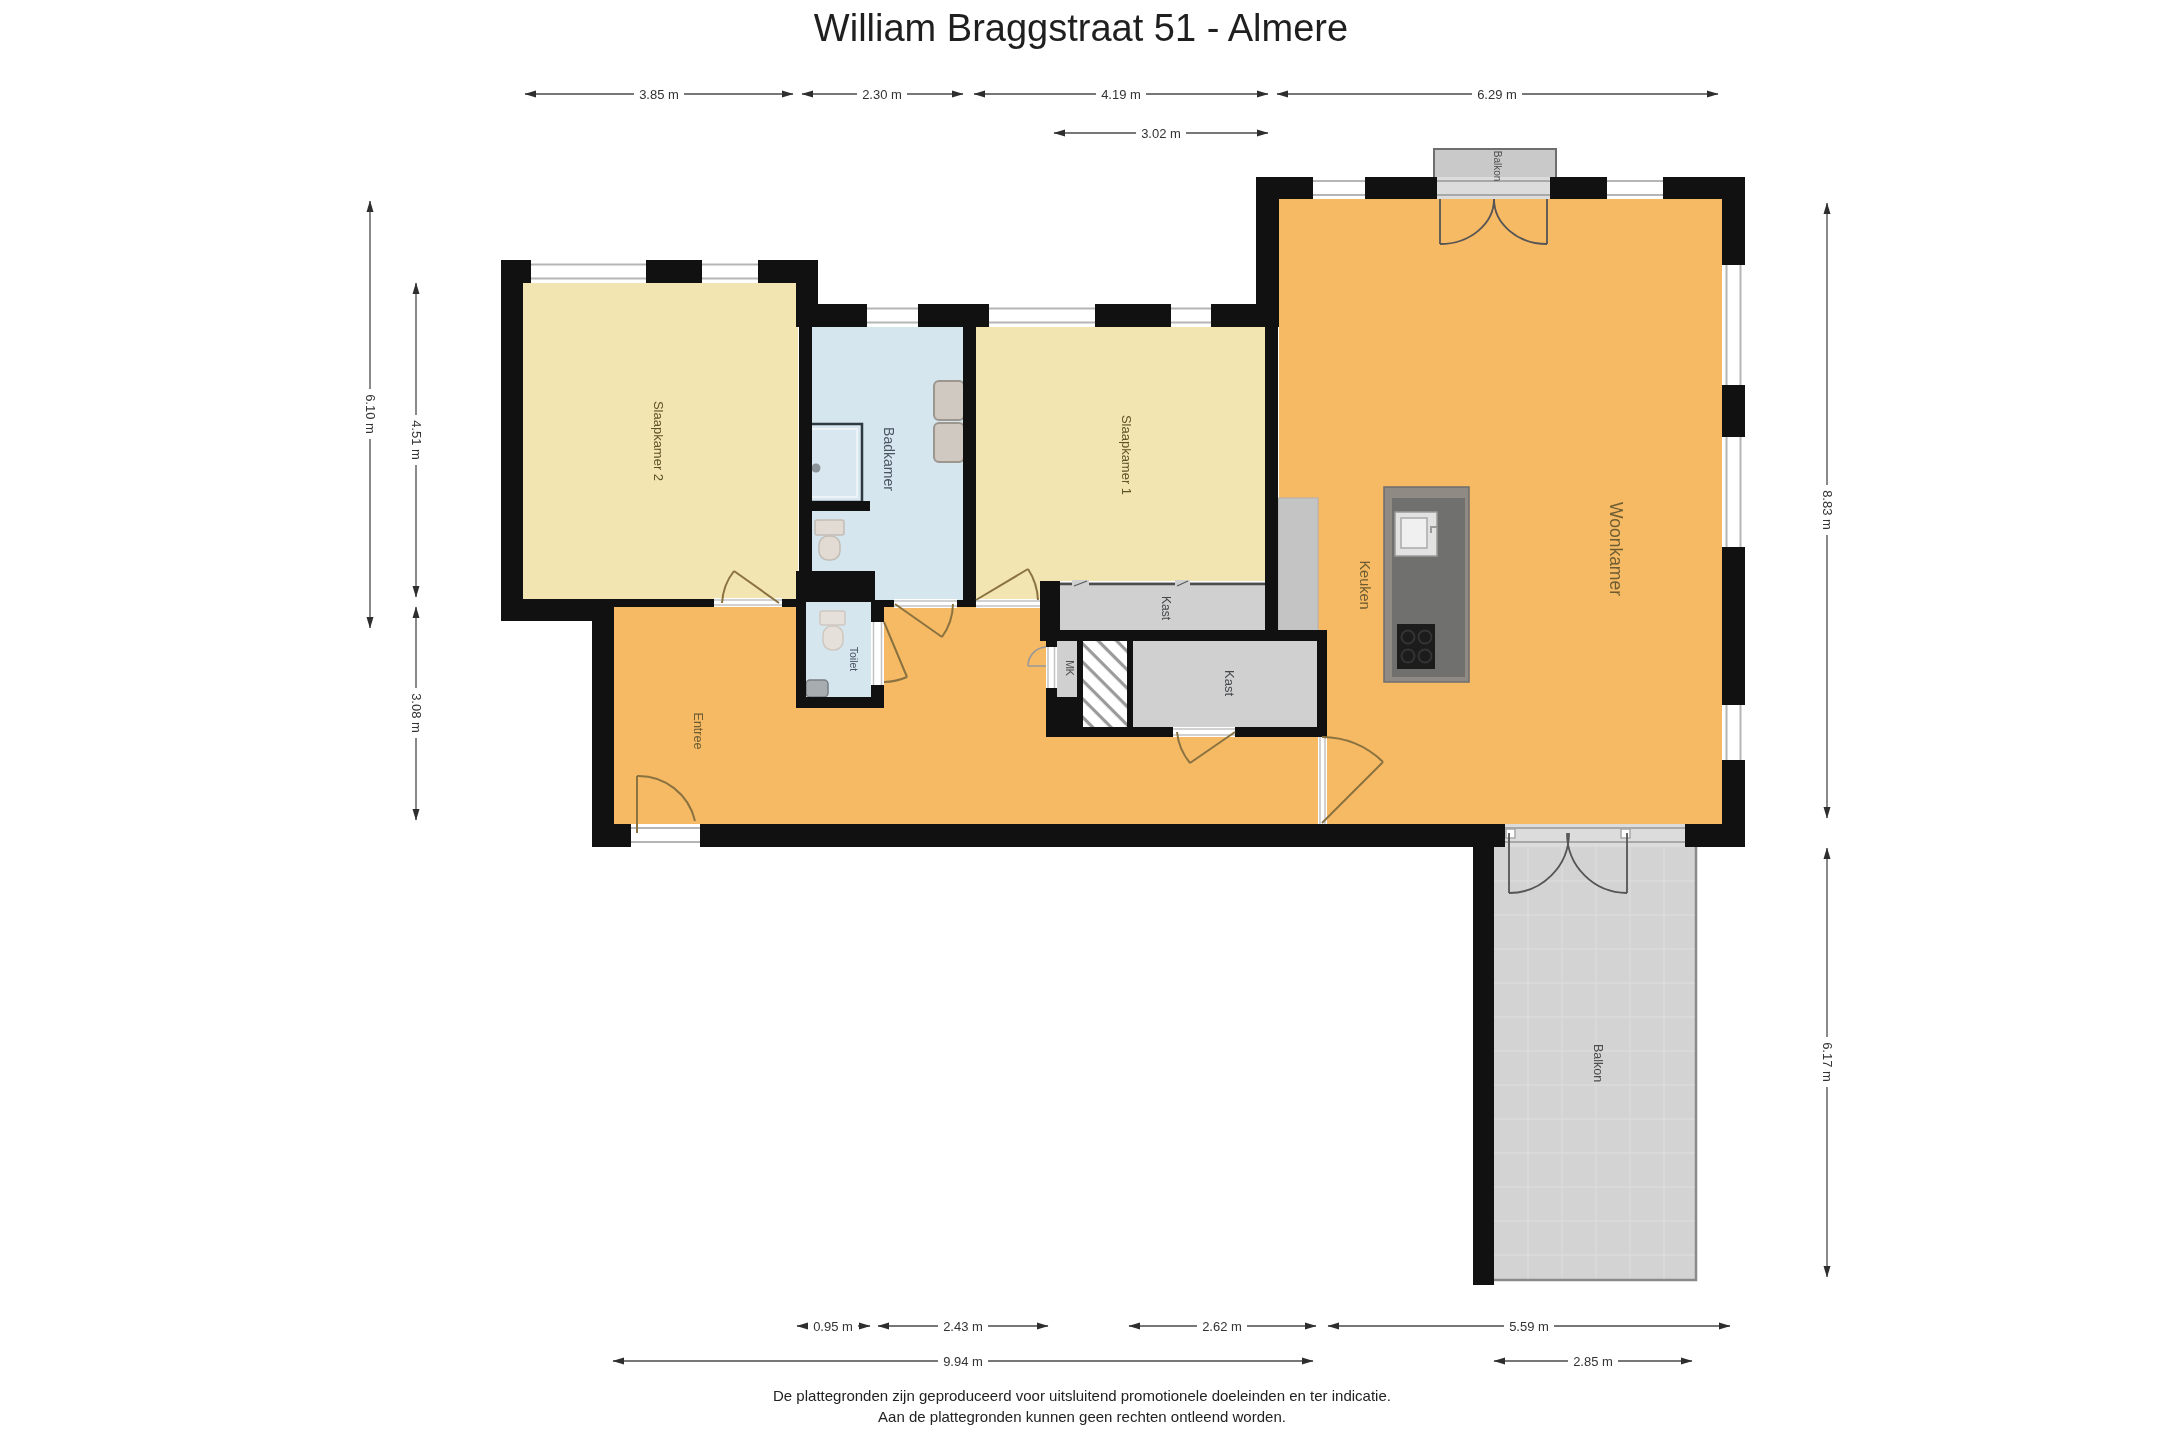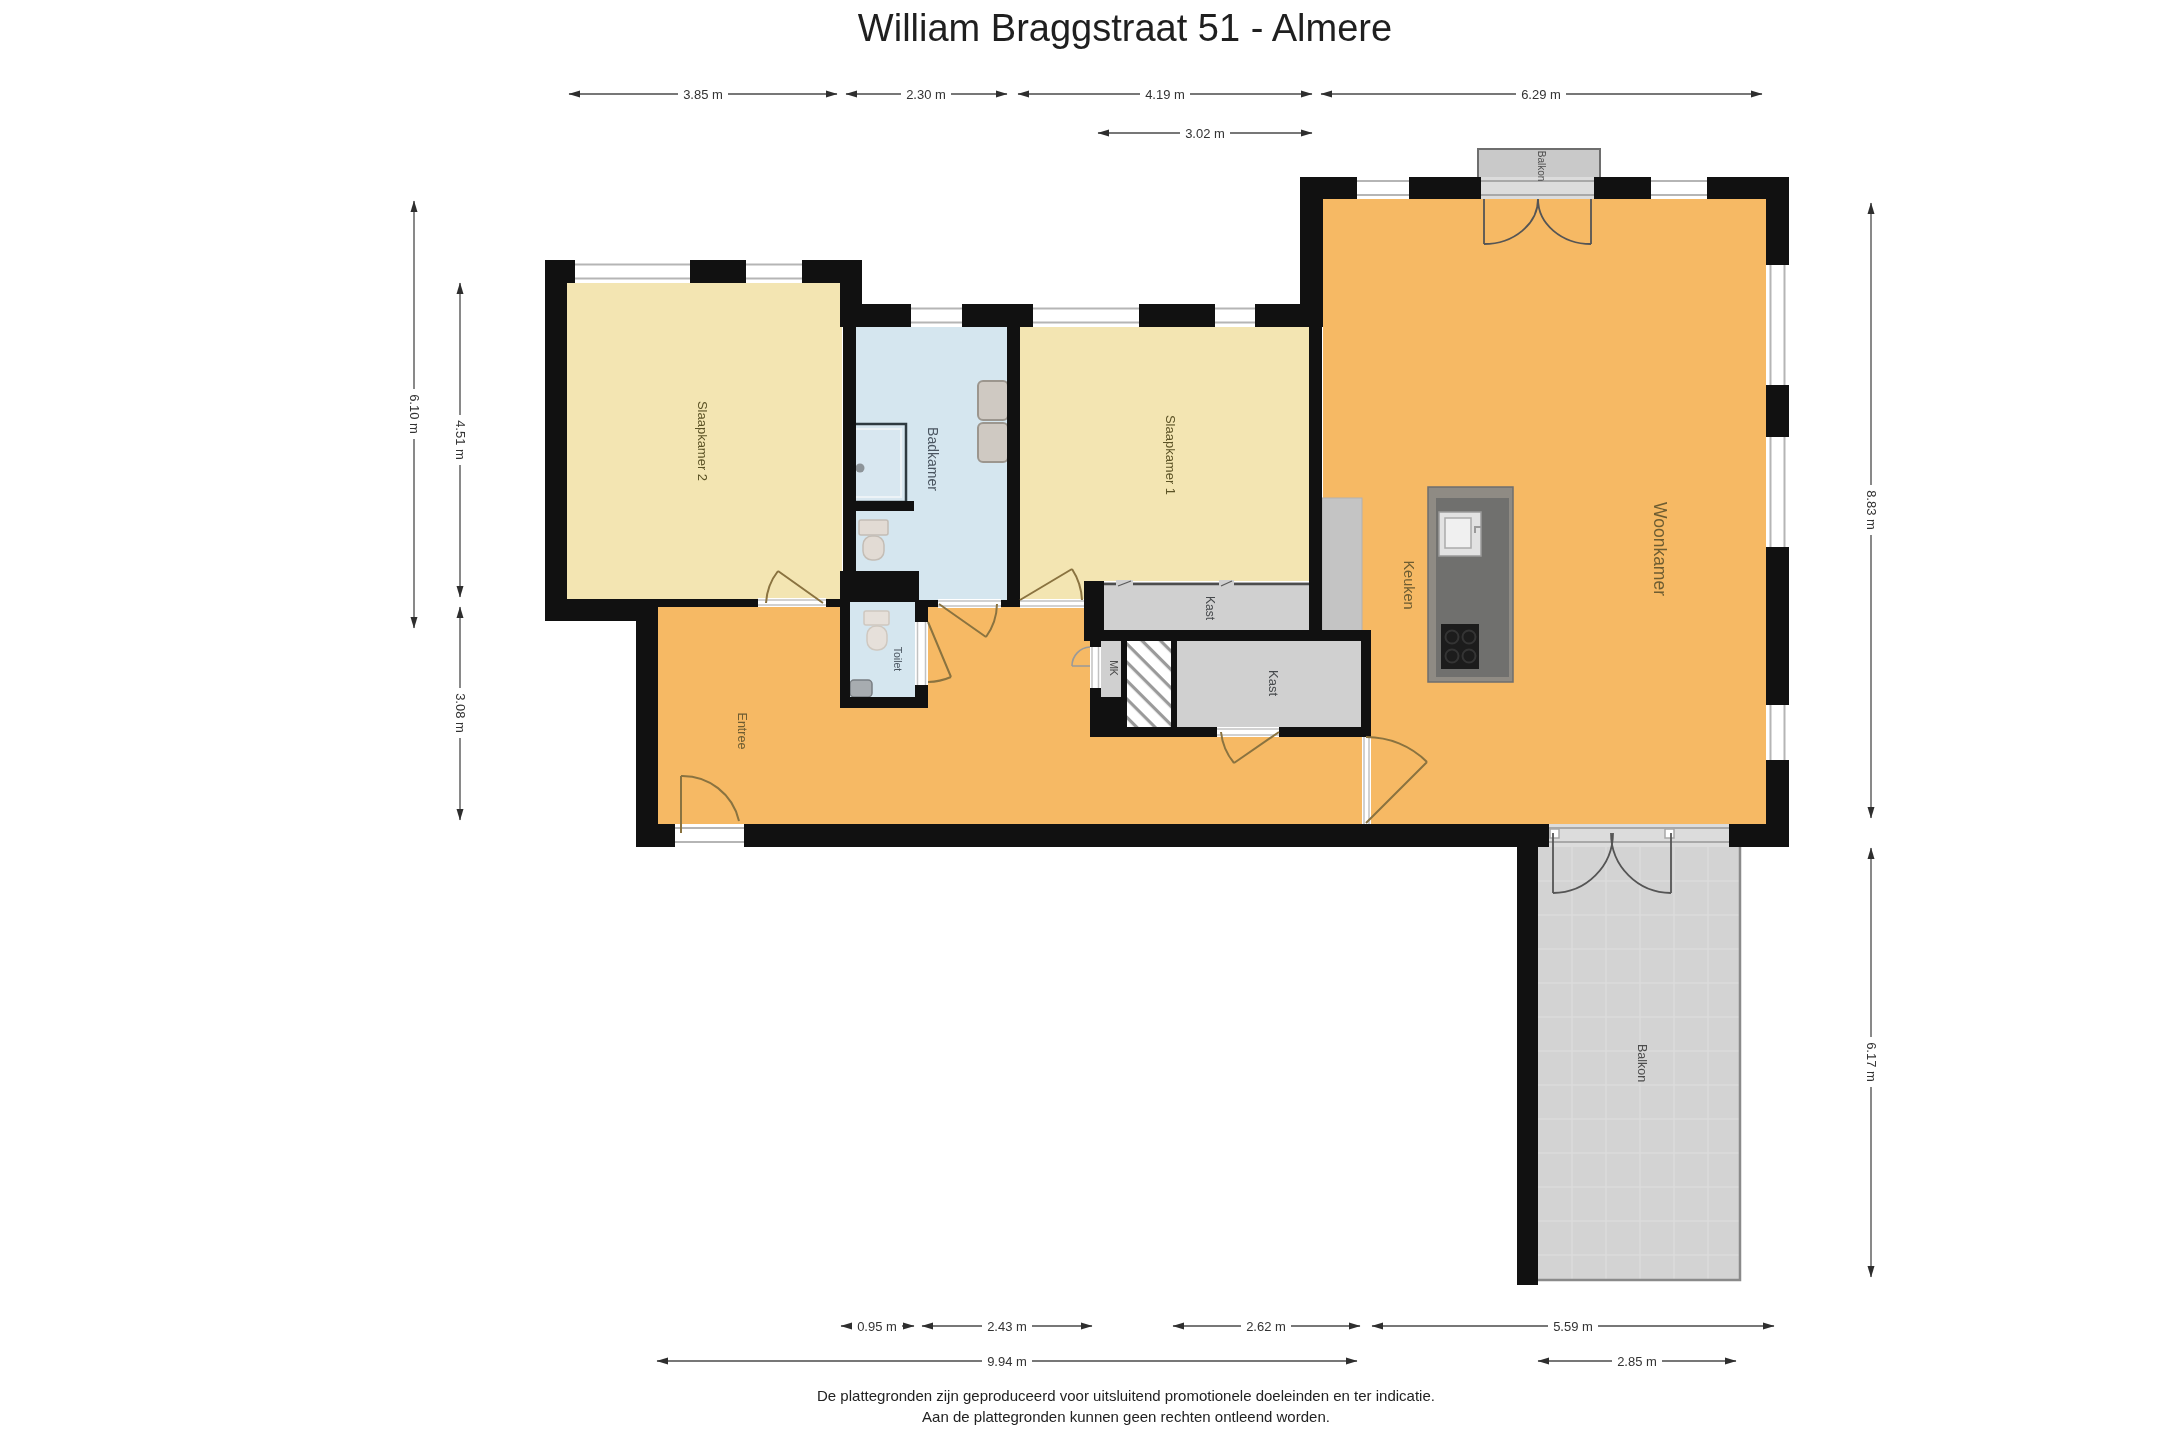--- a/index.html
+++ b/index.html
@@ -1,16 +1,16 @@
 <!DOCTYPE html>
 <html><head>
 <meta charset="utf-8">
 <style>
   html,body{margin:0;padding:0;background:#ffffff;}
-  .page{width:1980px;height:1441px;position:relative;font-family:"Liberation Sans", sans-serif;padding-left:44px;}
+  .page{width:1980px;height:1441px;position:relative;font-family:"Liberation Sans", sans-serif;}
   svg{display:block;}
   text{font-family:"Liberation Sans", sans-serif;}
 </style>
 </head>
 <body>
 <div class="page">
 <svg width="2160" height="1441" viewBox="0 0 2160 1441" xmlns="http://www.w3.org/2000/svg">
 
 <rect x="0" y="0" width="2160" height="1441" fill="#ffffff"></rect>
 <defs>

